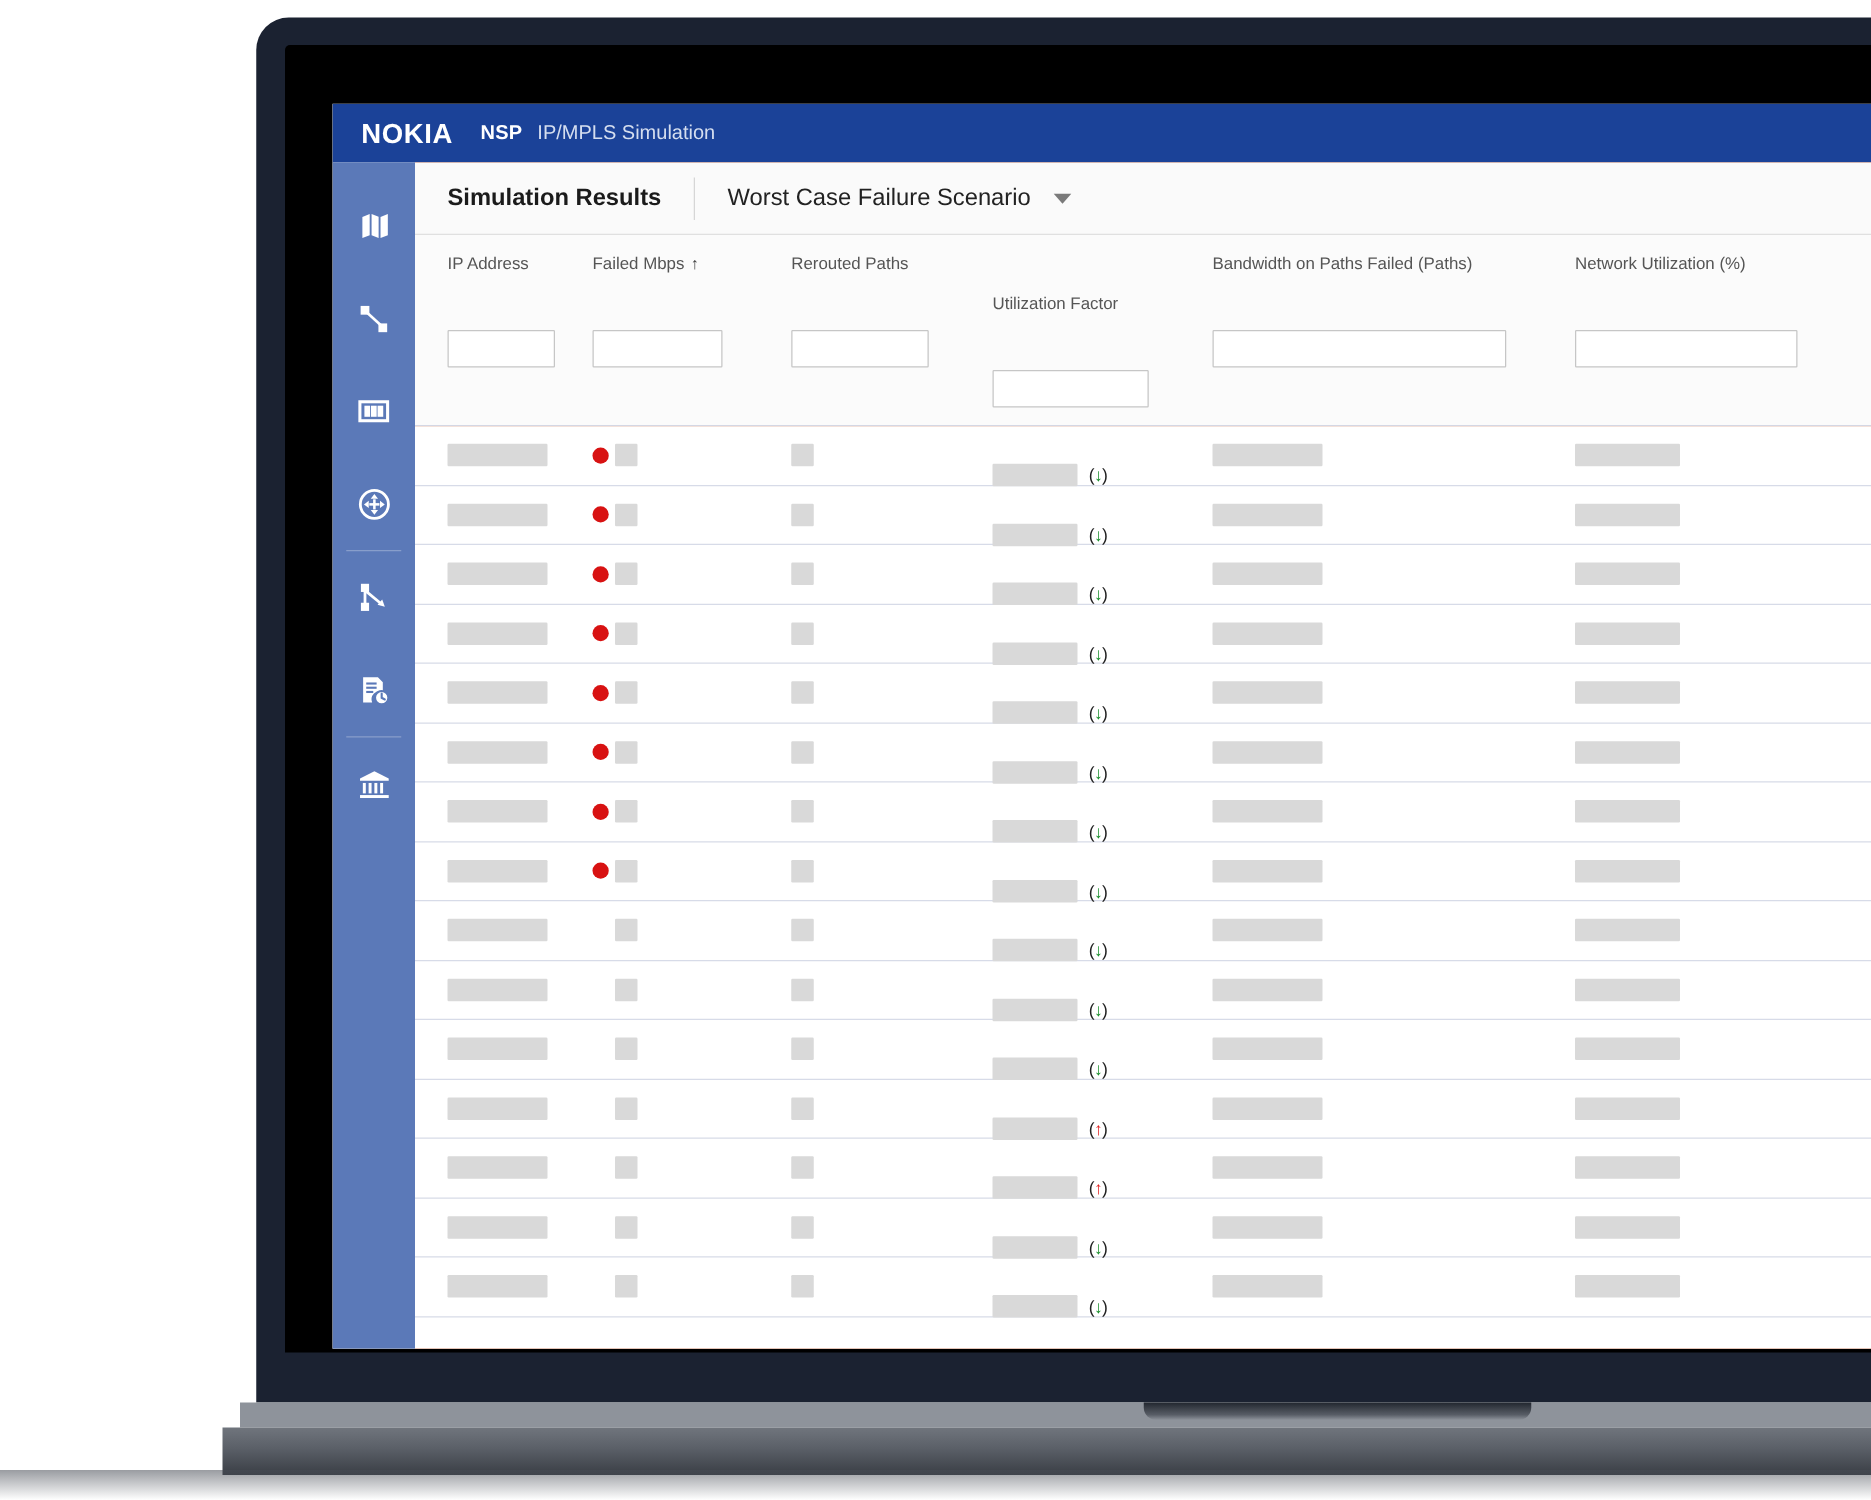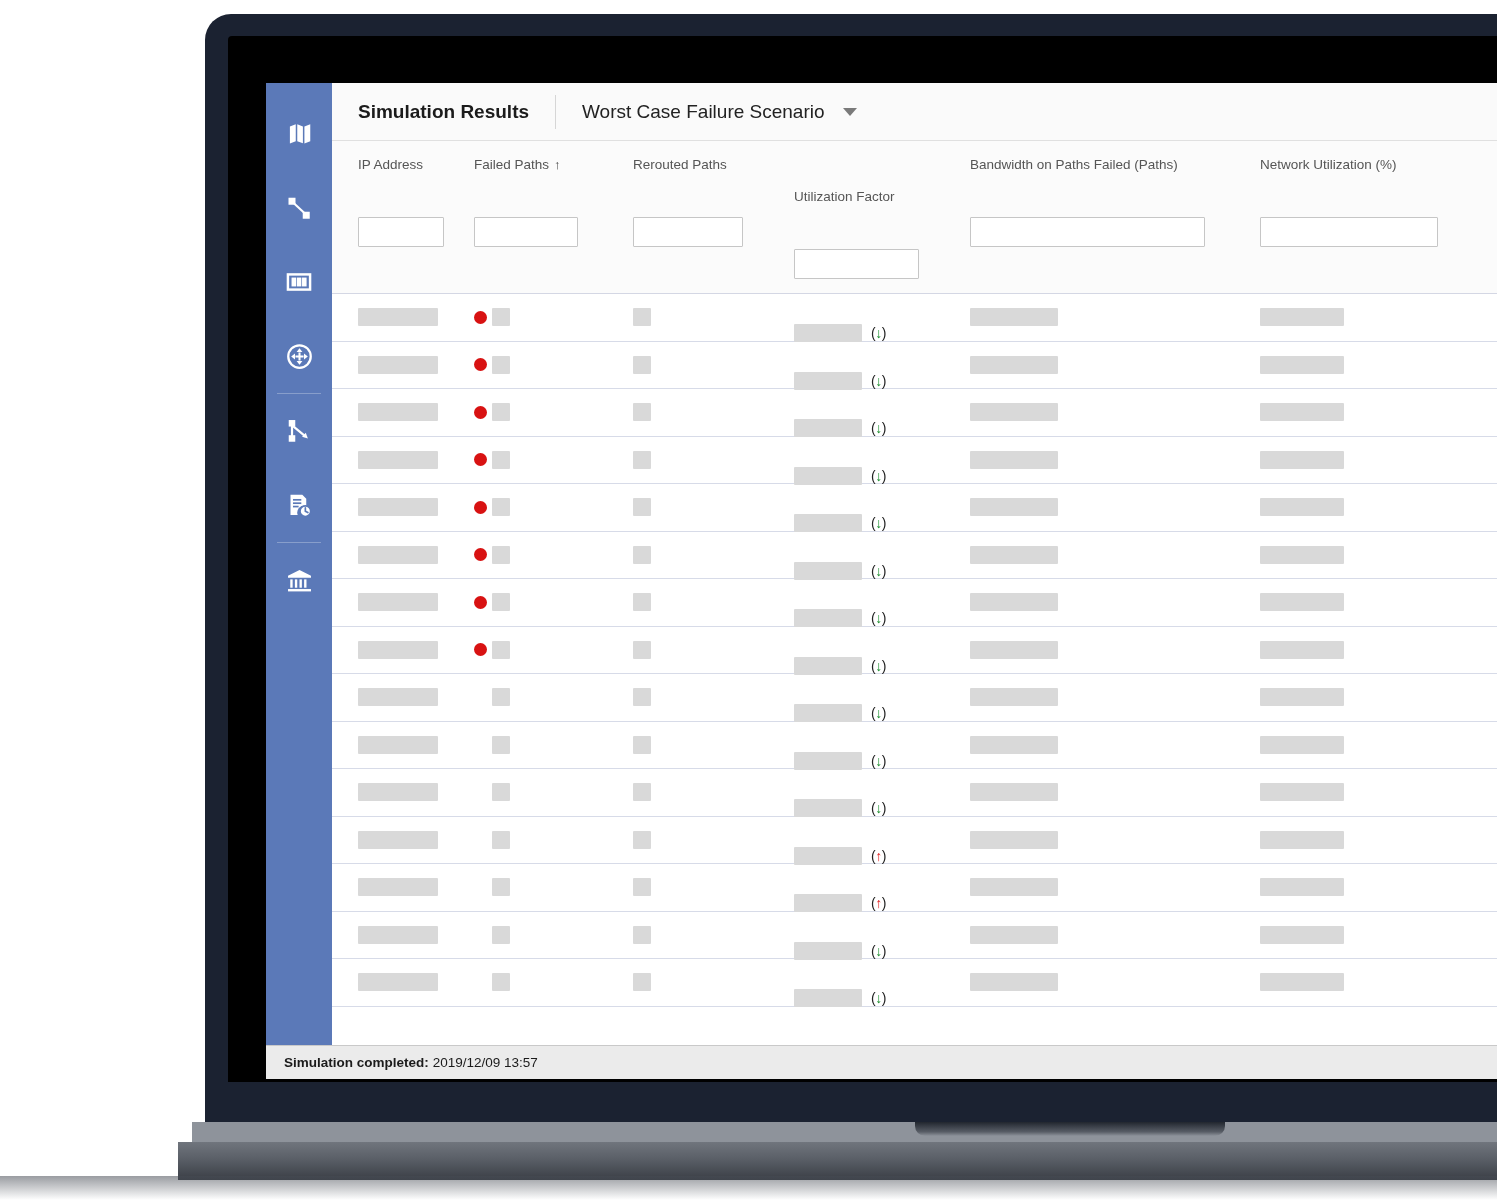--- a/index.html
+++ b/index.html
@@ -332,20 +332,25 @@
 </head>
 <body>
 
 <div id="stage">
 
   <div class="laptop-bezel"></div>
   <div class="laptop-screen-black"></div>
 
   <div class="app">
 
+    <div class="topbar">
+      <span class="nokia-logo">NOKIA</span>
+      <span class="nsp-label">NSP</span>
+      <span class="app-subtitle">IP/MPLS Simulation</span>
+    </div>
 
     <div class="body-row">
 
       <div class="sidebar">
 
         <div class="side-item">
           <span>
             <svg width="26" height="26" viewBox="0 0 24 24" fill="#ffffff">
               <path d="M9 3 3.6 5.1v15.6L9 18.6V3zm1.4 0v15.6l5.2 2V5L10.4 3zm6.6 2.1v15.6L22.4 18.6V3L17 5.1z"></path>
             </svg>
@@ -439,21 +444,21 @@
           </div>
         </div>
 
 
         <div class="table-head">
           <div class="head-row">
             <div class="col c-ip">
               <span class="col-title">IP Address</span>
             </div>
             <div class="col c-fail">
-              <span class="col-title">Failed Paths</span><span class="sort-arrow">↑</span>
+              <span class="col-title">Failed Mbps</span><span class="sort-arrow">↑</span>
             </div>
             <div class="col c-rer">
               <span class="col-title">Rerouted Paths</span>
             </div>
             <div class="col c-util">
               <span class="col-title">Utilization Factor</span>
             </div>
             <div class="col c-bw">
               <span class="col-title">Bandwidth on Paths Failed (Paths)</span>
             </div>
@@ -802,23 +807,19 @@
               <div class="cell c-net">
                 <span class="bar bar-net"></span>
               </div>
             </div>
           </div>
 
       </div>
     </div>
   </div>
 
-  <div class="statusbar">
-    <span class="status-strong">Simulation completed:</span>
-    <span class="status-val">2019/12/09 13:57</span>
-  </div>
 
   <div class="laptop-base"></div>
   <div class="laptop-notch"></div>
   <div class="laptop-base-lower"></div>
   <div class="laptop-shadow"></div>
 
 </div>
 
 </body></html>

